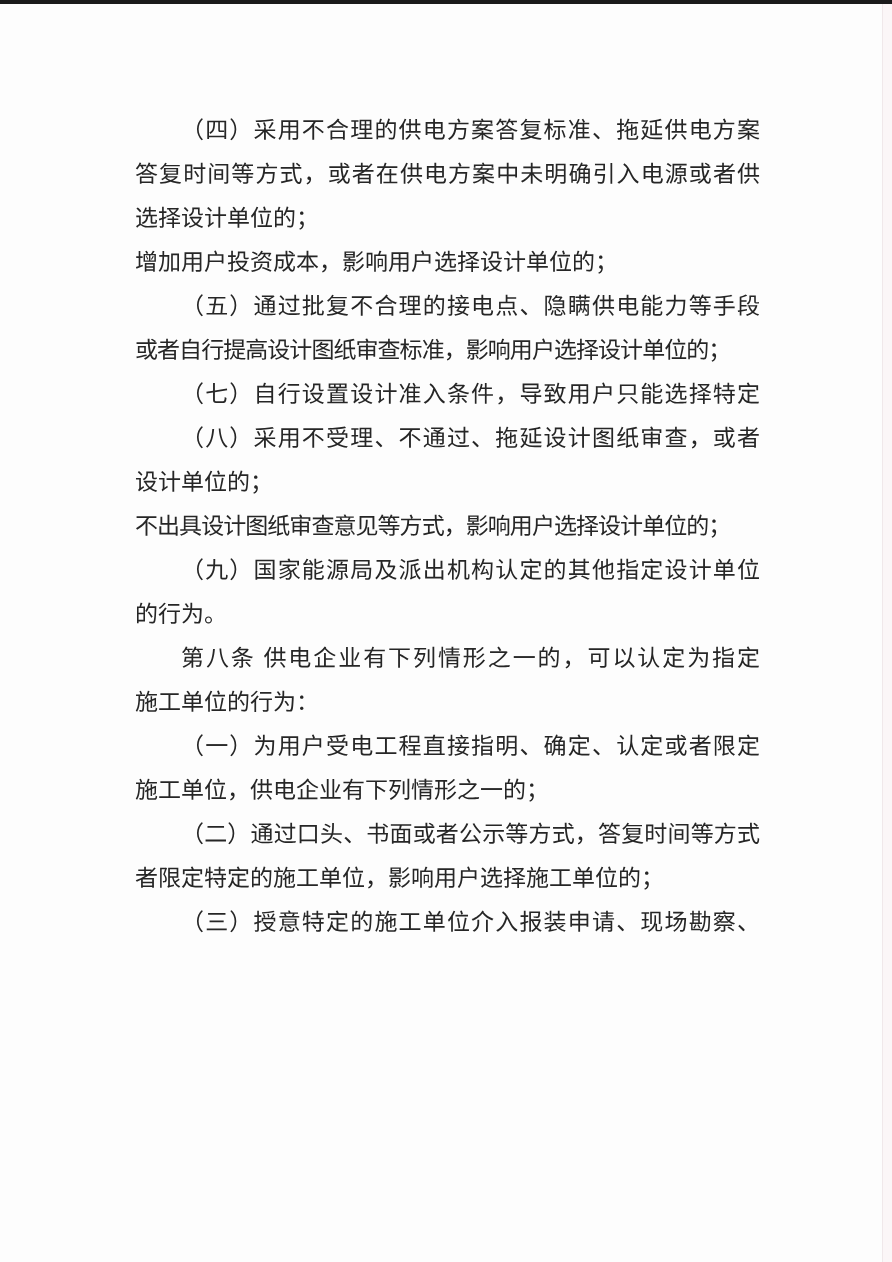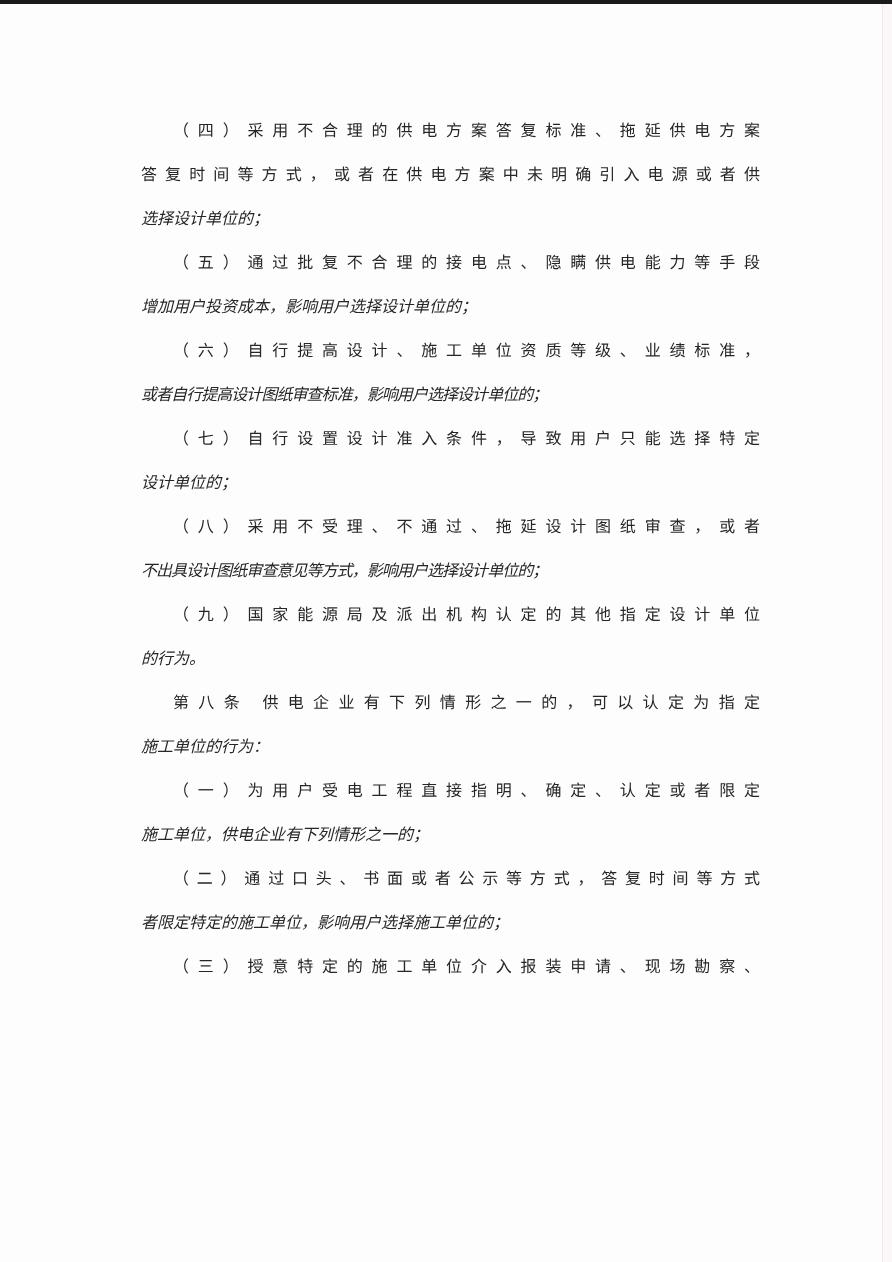--- a/index.html
+++ b/index.html
@@ -32,57 +32,54 @@
   }
   .text-block {
     position: absolute;
     left: 135px;
     top: 109px;
     width: 625px;
   }
   .text-line {
     height: 44px;
     line-height: 44px;
-    font-size: 16px;
+    font-size: 23px;
     white-space: nowrap;
     text-align: justify;
     text-align-last: justify;
     text-justify: inter-character;
     letter-spacing: 0;
-    margin-left: 6px;
   }
   .text-line.indent {
     text-indent: 2em;
   }
   .text-line.para-end {
     text-align: right;
     text-align-last: left;
-    font-style: italic;
   }
   .text-line.tight {
     letter-spacing: -0.95px;
   }
 </style>
 </head>
 <body>
 
 <div class="page" style="background: rgb(253, 253, 253); color: rgb(38, 38, 38);">
   <div class="top-edge" style="background: rgb(27, 27, 27);"></div>
   <div class="right-edge" style="background: rgb(251, 246, 247);"></div>
   <div class="text-block">
       <div class="text-line indent">（四）采用不合理的供电方案答复标准、拖延供电方案</div>
       <div class="text-line">答复时间等方式，或者在供电方案中未明确引入电源或者供</div>
       <div class="text-line para-end">选择设计单位的；</div>
+      <div class="text-line para-end">增加用户投资成本，影响用户选择设计单位的；</div>
       <div class="text-line indent">（五）通过批复不合理的接电点、隐瞒供电能力等手段</div>
-      <div class="text-line para-end">增加用户投资成本，影响用户选择设计单位的；</div>
-      <div class="text-line indent">（六）自行提高设计、施工单位资质等级、业绩标准，</div>
       <div class="text-line para-end tight">或者自行提高设计图纸审查标准，影响用户选择设计单位的；</div>
       <div class="text-line indent">（七）自行设置设计准入条件，导致用户只能选择特定</div>
+      <div class="text-line indent">（八）采用不受理、不通过、拖延设计图纸审查，或者</div>
       <div class="text-line para-end">设计单位的；</div>
-      <div class="text-line indent">（八）采用不受理、不通过、拖延设计图纸审查，或者</div>
       <div class="text-line para-end tight">不出具设计图纸审查意见等方式，影响用户选择设计单位的；</div>
       <div class="text-line indent">（九）国家能源局及派出机构认定的其他指定设计单位</div>
       <div class="text-line para-end">的行为。</div>
       <div class="text-line indent">第八条 供电企业有下列情形之一的，可以认定为指定</div>
       <div class="text-line para-end">施工单位的行为：</div>
       <div class="text-line indent">（一）为用户受电工程直接指明、确定、认定或者限定</div>
       <div class="text-line para-end">施工单位，供电企业有下列情形之一的；</div>
       <div class="text-line indent">（二）通过口头、书面或者公示等方式，答复时间等方式</div>
       <div class="text-line para-end">者限定特定的施工单位，影响用户选择施工单位的；</div>
       <div class="text-line indent">（三）授意特定的施工单位介入报装申请、现场勘察、</div>

